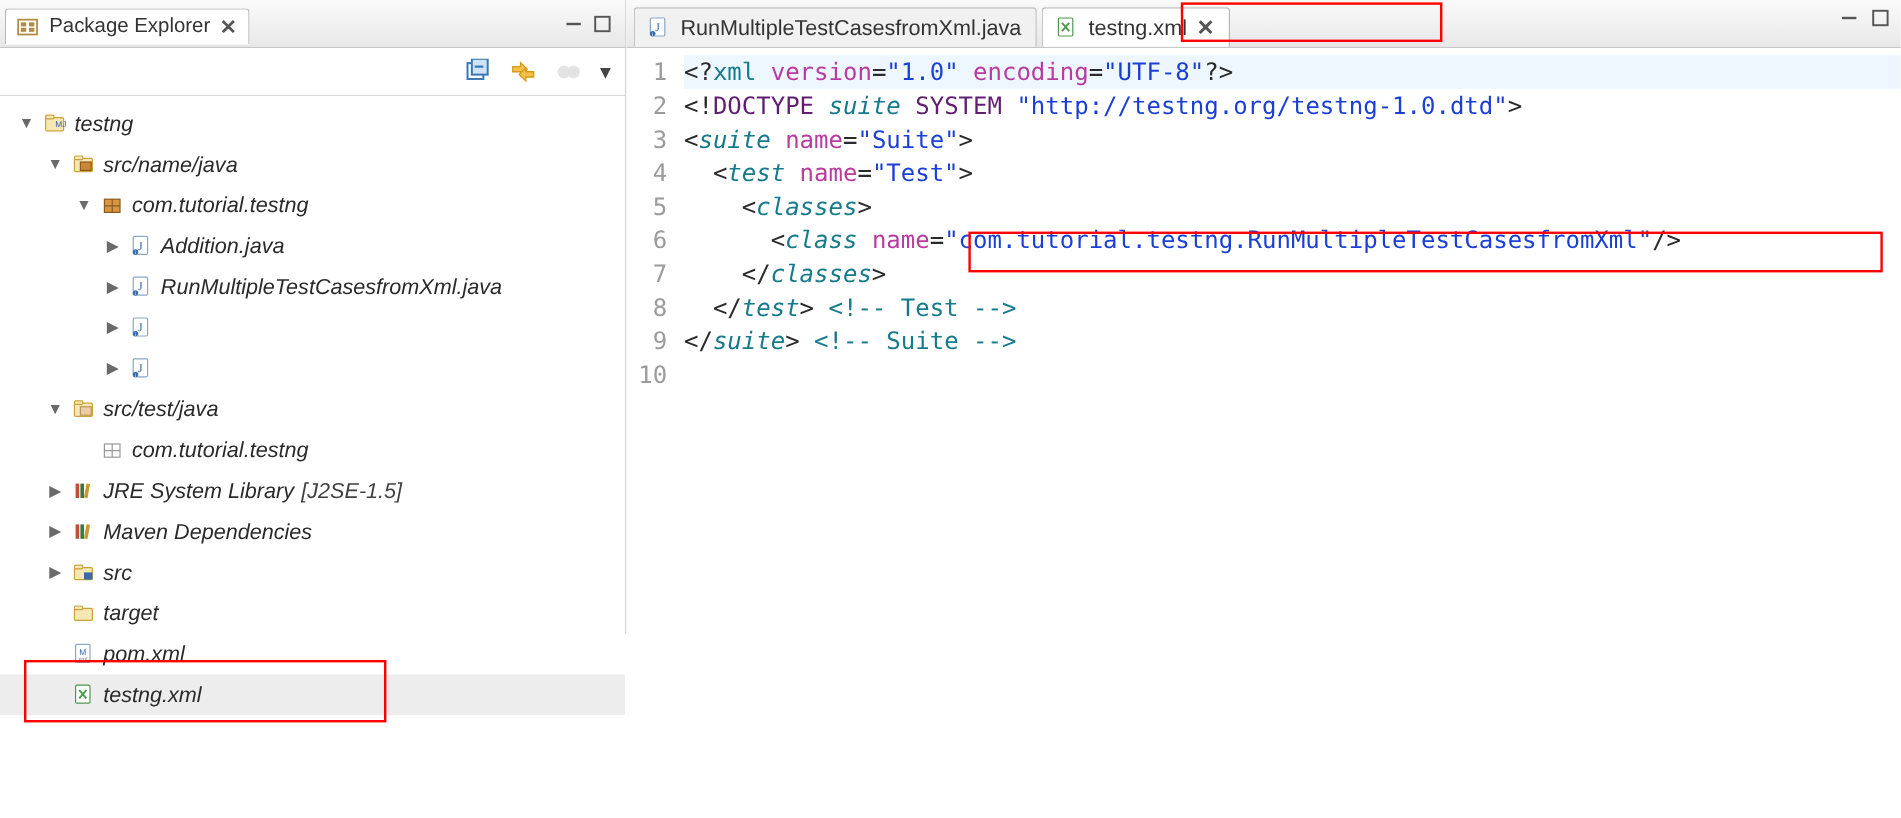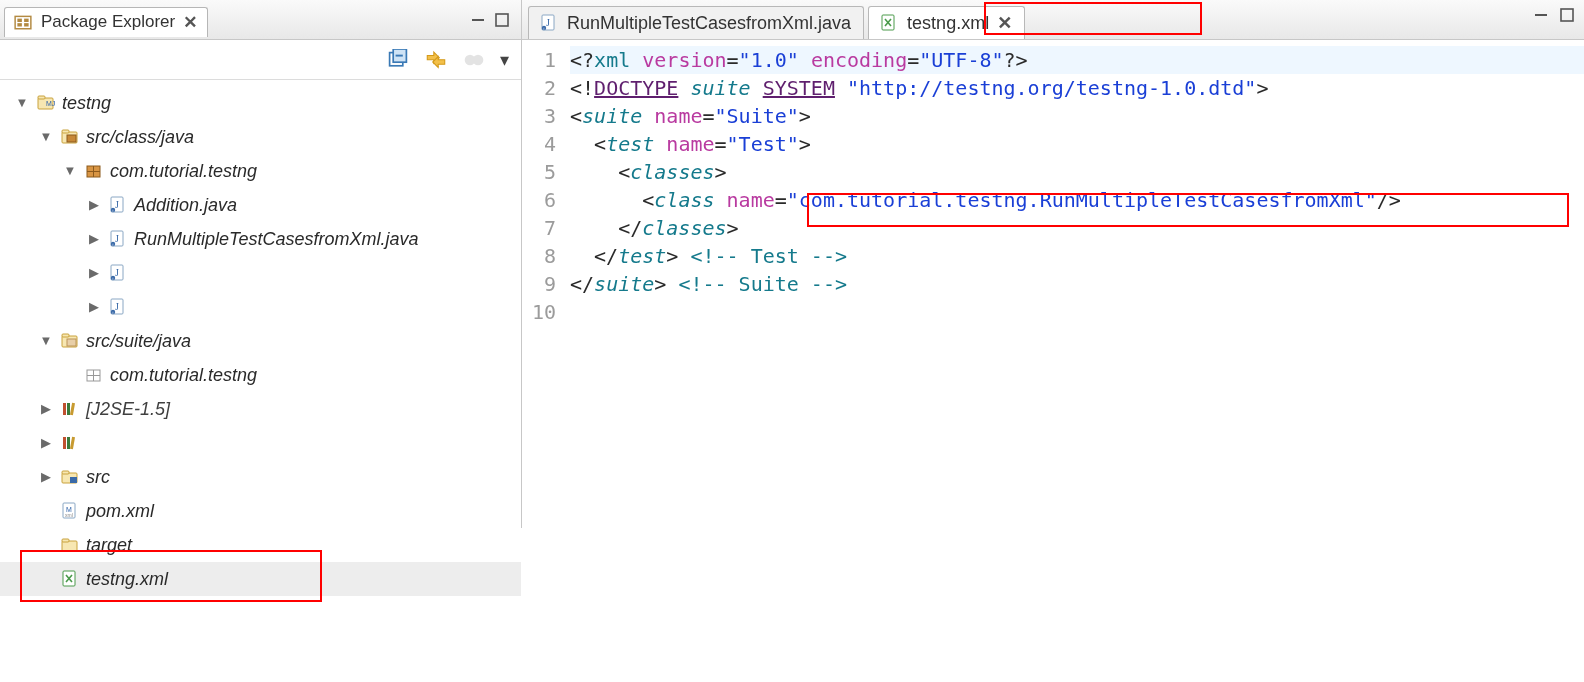--- a/index.html
+++ b/index.html
@@ -128,21 +128,21 @@
     user-select:none;
     background:#fff;
   }
   .gutter div{ height:28px; line-height:28px;}
   .code {
     flex:1; padding:6px 0 6px 4px; white-space:pre; min-width:0;
   }
   .code .line { height:28px; line-height:28px;}
   .code .line.hl { background:#eef7ff; }
   .t  { color:#2a2a2a;}           
-  .kw { color:#5f1f6e;text-decoration:underline;}           
+  .kw { color:#5f1f6e;}           
   .tag{ color:#157a8c;font-style:italic;}           
   .attr{color:#b93aa0;}           
   .str{ color:#1a3fd6;}           
   .pi { color:#157a8c;}           
   .cmt{ color:#157a8c;text-align:right;}           
 
   .highlight-box { position:absolute; border:2px solid #f00; pointer-events:none;}
 </style>
 </head>
 <body>
@@ -218,21 +218,21 @@
             </div>
             <div class="tree-row indent-1">
               <span class="tw">▼</span>
               <span class="ico">
                 <svg viewBox="0 0 18 18">
                   <rect x="1" y="4" width="15" height="11" rx="1" fill="#f7e7b2" stroke="#c9a23d"></rect>
                   <rect x="6" y="7" width="9" height="7" fill="#c78838" stroke="#8c5a1d"></rect>
                   <rect x="1" y="2" width="7" height="3" rx="1" fill="#f7e7b2" stroke="#c9a23d"></rect>
                 </svg>
               </span>
-              <span class="lbl">src/class/java</span>
+              <span class="lbl">src/name/java</span>
             </div>
             <div class="tree-row indent-2">
               <span class="tw">▼</span>
               <span class="ico">
                 <svg viewBox="0 0 18 18">
                   <rect x="2" y="4" width="13" height="11" fill="#d89544" stroke="#8c5a1d"></rect>
                   <line x1="8.5" y1="4" x2="8.5" y2="15" stroke="#8c5a1d"></line>
                   <line x1="2" y1="9.5" x2="15" y2="9.5" stroke="#8c5a1d"></line>
                 </svg>
               </span>
@@ -286,21 +286,21 @@
             </div>
             <div class="tree-row indent-1">
               <span class="tw">▼</span>
               <span class="ico">
                 <svg viewBox="0 0 18 18">
                   <rect x="1" y="4" width="15" height="11" rx="1" fill="#f7e7b2" stroke="#c9a23d"></rect>
                   <rect x="6" y="7" width="9" height="7" fill="#e8cfa8" stroke="#bb9458"></rect>
                   <rect x="1" y="2" width="7" height="3" rx="1" fill="#f7e7b2" stroke="#c9a23d"></rect>
                 </svg>
               </span>
-              <span class="lbl">src/suite/java</span>
+              <span class="lbl">src/test/java</span>
             </div>
             <div class="tree-row indent-2">
               <span class="tw blank">▶</span>
               <span class="ico">
                 <svg viewBox="0 0 18 18">
                   <rect x="2" y="4" width="13" height="11" fill="#fff" stroke="#999"></rect>
                   <line x1="8.5" y1="4" x2="8.5" y2="15" stroke="#999"></line>
                   <line x1="2" y1="9.5" x2="15" y2="9.5" stroke="#999"></line>
                 </svg>
               </span>
@@ -308,63 +308,65 @@
             </div>
             <div class="tree-row indent-1">
               <span class="tw">▶</span>
               <span class="ico">
                 <svg viewBox="0 0 18 18">
                   <rect x="2" y="3" width="3" height="12" fill="#c05030"></rect>
                   <rect x="6" y="3" width="3" height="12" fill="#3a7a3a"></rect>
                   <rect x="10" y="3" width="3" height="12" fill="#c79a30" transform="rotate(10 11.5 9)"></rect>
                 </svg>
               </span>
+              <span class="lbl">JRE System Library</span>
               <span class="lbl"> <span class="muted">[J2SE-1.5]</span></span>
             </div>
             <div class="tree-row indent-1">
               <span class="tw">▶</span>
               <span class="ico">
                 <svg viewBox="0 0 18 18">
                   <rect x="2" y="3" width="3" height="12" fill="#c05030"></rect>
                   <rect x="6" y="3" width="3" height="12" fill="#3a7a3a"></rect>
                   <rect x="10" y="3" width="3" height="12" fill="#c79a30" transform="rotate(10 11.5 9)"></rect>
                 </svg>
               </span>
+              <span class="lbl">Maven Dependencies</span>
             </div>
             <div class="tree-row indent-1">
               <span class="tw">▶</span>
               <span class="ico">
                 <svg viewBox="0 0 18 18">
                   <rect x="1" y="5" width="15" height="10" rx="1" fill="#f7e7b2" stroke="#c9a23d"></rect>
                   <rect x="1" y="3" width="7" height="3" rx="1" fill="#f7e7b2" stroke="#c9a23d"></rect>
                   <rect x="9" y="9" width="7" height="6" fill="#3a6aa8"></rect>
                 </svg>
               </span>
               <span class="lbl">src</span>
             </div>
             <div class="tree-row indent-1">
               <span class="tw blank">▶</span>
               <span class="ico">
                 <svg viewBox="0 0 18 18">
+                  <rect x="1" y="5" width="15" height="10" rx="1" fill="#f7e7b2" stroke="#c9a23d"></rect>
+                  <rect x="1" y="3" width="7" height="3" rx="1" fill="#f7e7b2" stroke="#c9a23d"></rect>
+                </svg>
+              </span>
+              <span class="lbl">target</span>
+            </div>
+            <div class="tree-row indent-1">
+              <span class="tw blank">▶</span>
+              <span class="ico">
+                <svg viewBox="0 0 18 18">
                   <rect x="2" y="1" width="12" height="15" rx="1" fill="#fff" stroke="#8aa7c4"></rect>
                   <text x="8" y="10" text-anchor="middle" font-size="7" fill="#2a5fa8" font-family="sans-serif">M</text>
                   <text x="8" y="15" text-anchor="middle" font-size="5" fill="#888">xml</text>
                 </svg>
               </span>
               <span class="lbl">pom.xml</span>
-            </div>
-            <div class="tree-row indent-1">
-              <span class="tw blank">▶</span>
-              <span class="ico">
-                <svg viewBox="0 0 18 18">
-                  <rect x="1" y="5" width="15" height="10" rx="1" fill="#f7e7b2" stroke="#c9a23d"></rect>
-                  <rect x="1" y="3" width="7" height="3" rx="1" fill="#f7e7b2" stroke="#c9a23d"></rect>
-                </svg>
-              </span>
-              <span class="lbl">target</span>
             </div>
             <div class="tree-row indent-1 selected">
               <span class="tw blank">▶</span>
               <span class="ico">
                 <svg viewBox="0 0 18 18">
                   <rect x="2" y="1" width="12" height="15" rx="1" fill="#fff" stroke="#4a9a4a"></rect>
                   <path d="M5 5 L11 12 M11 5 L5 12" stroke="#4a9a4a" stroke-width="1.6"></path>
                 </svg>
               </span>
               <span class="lbl">testng.xml</span>

